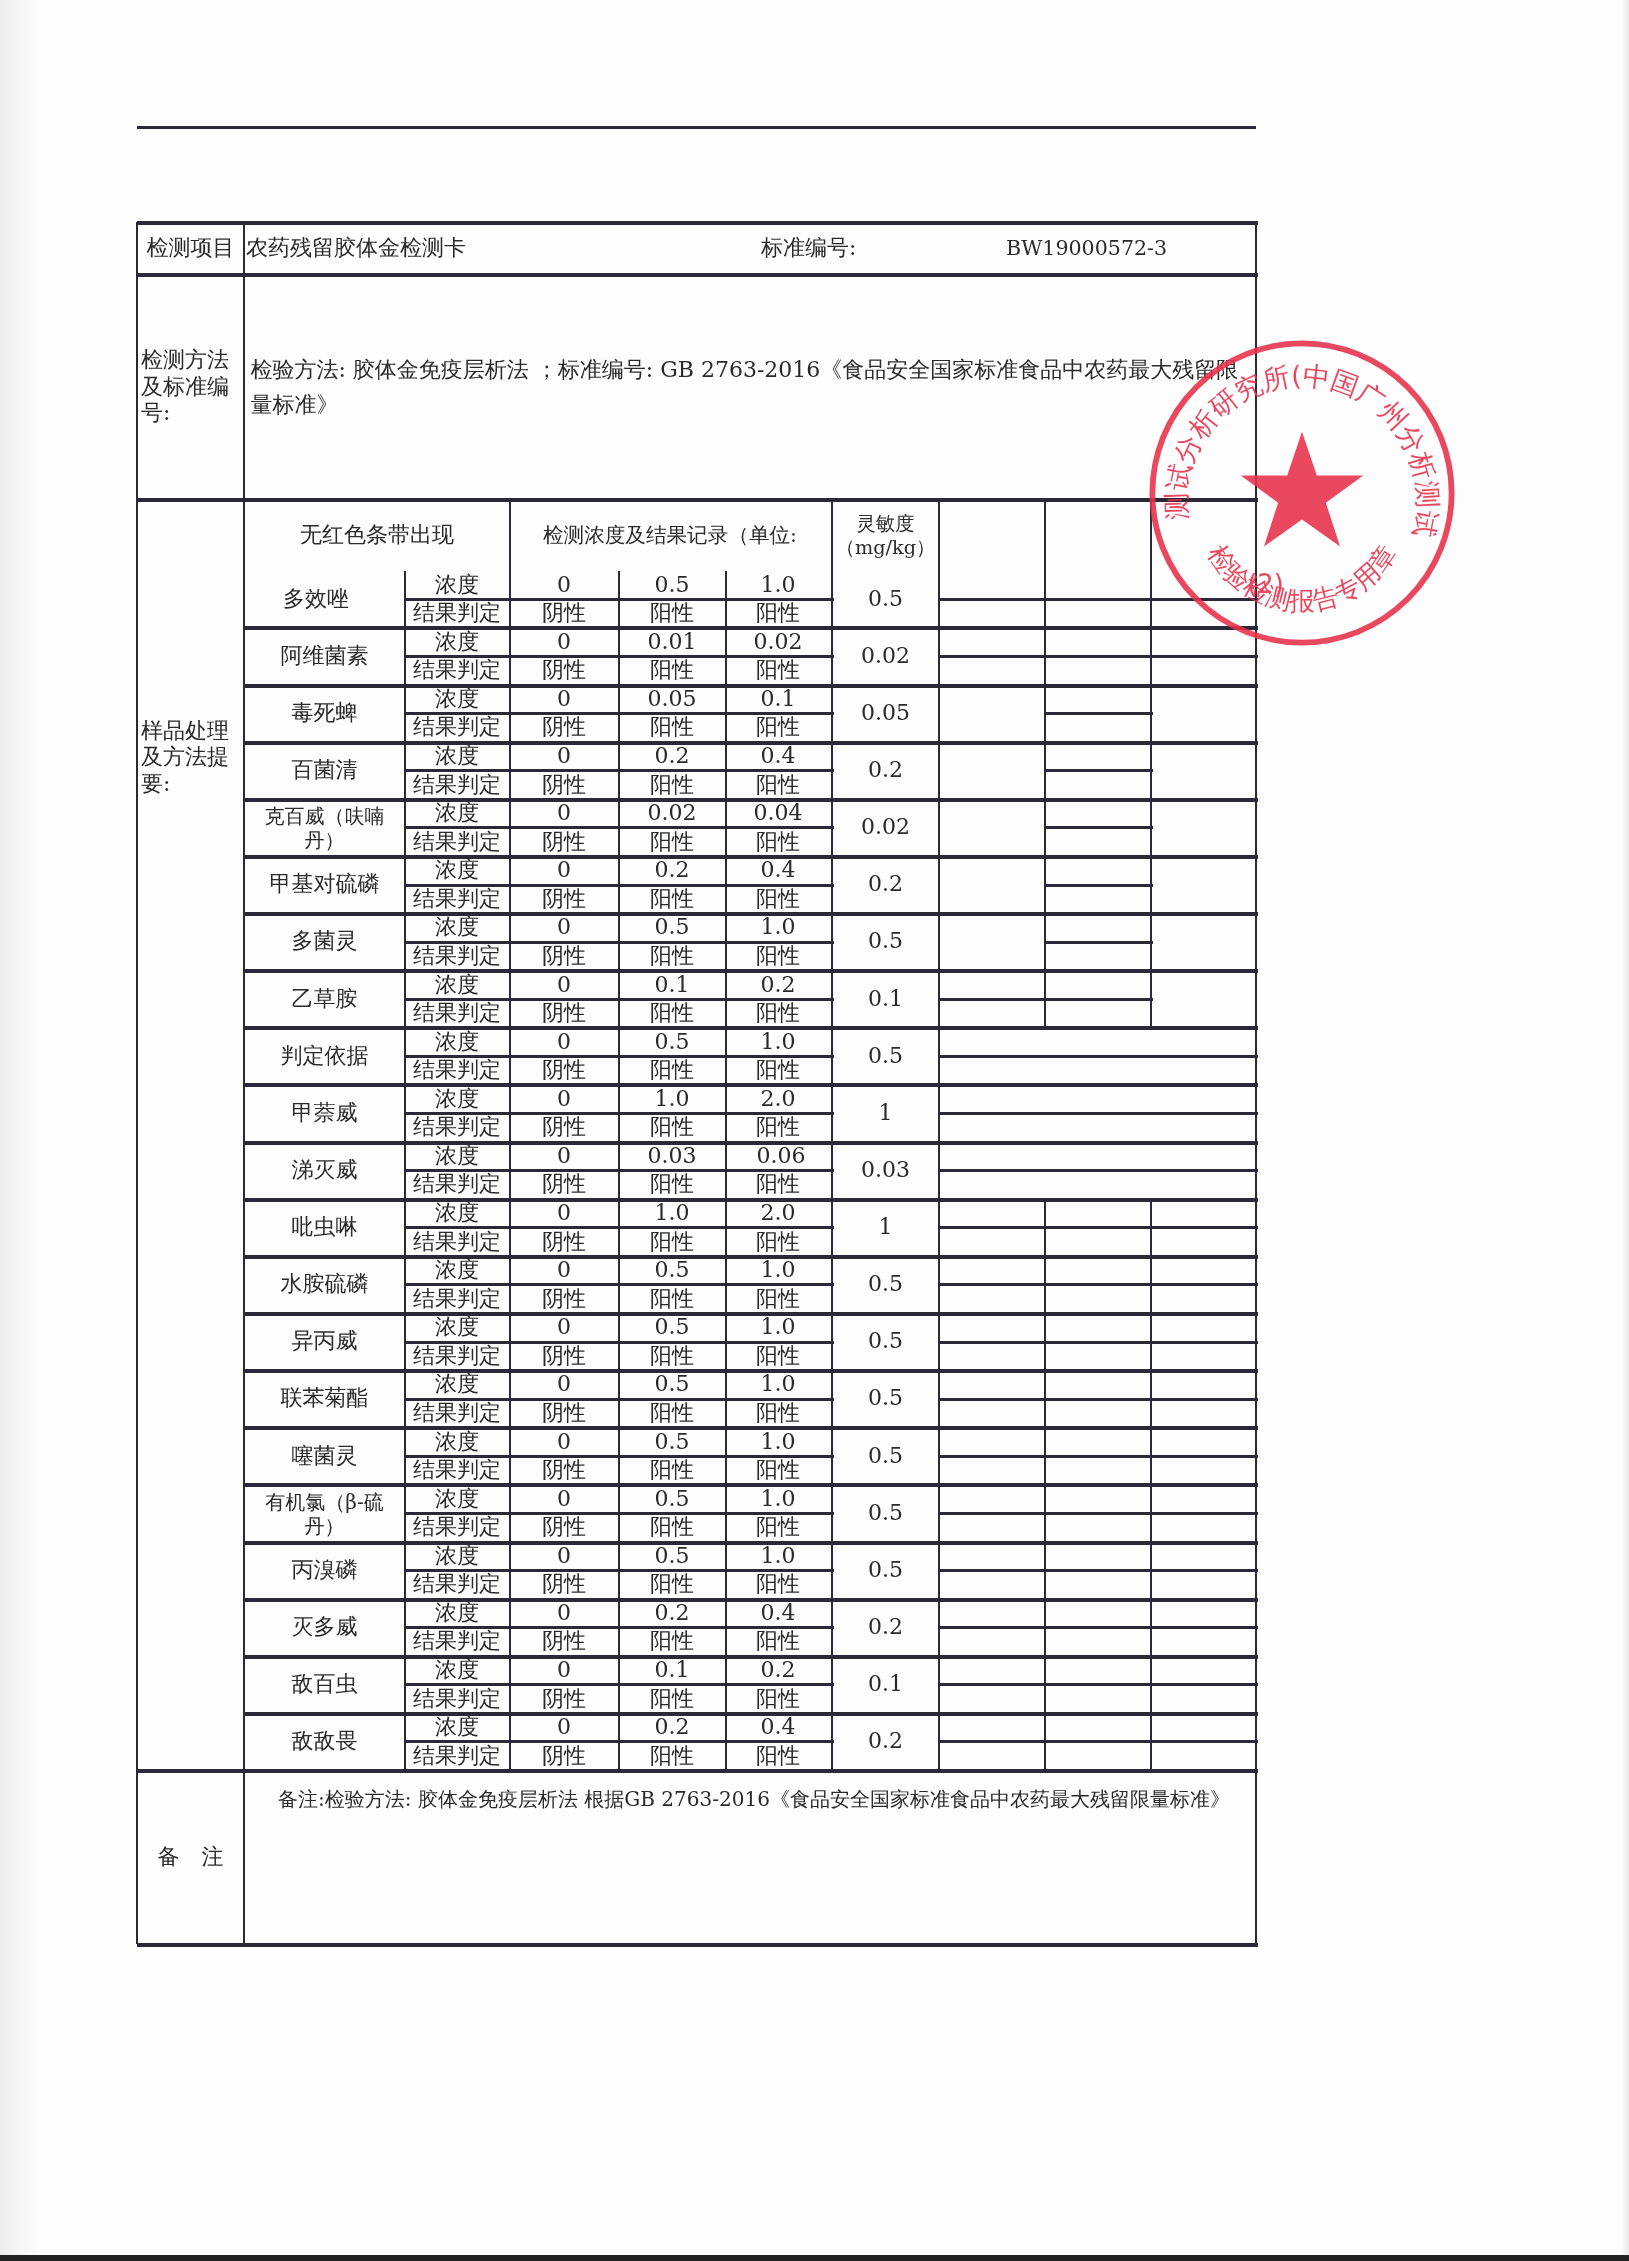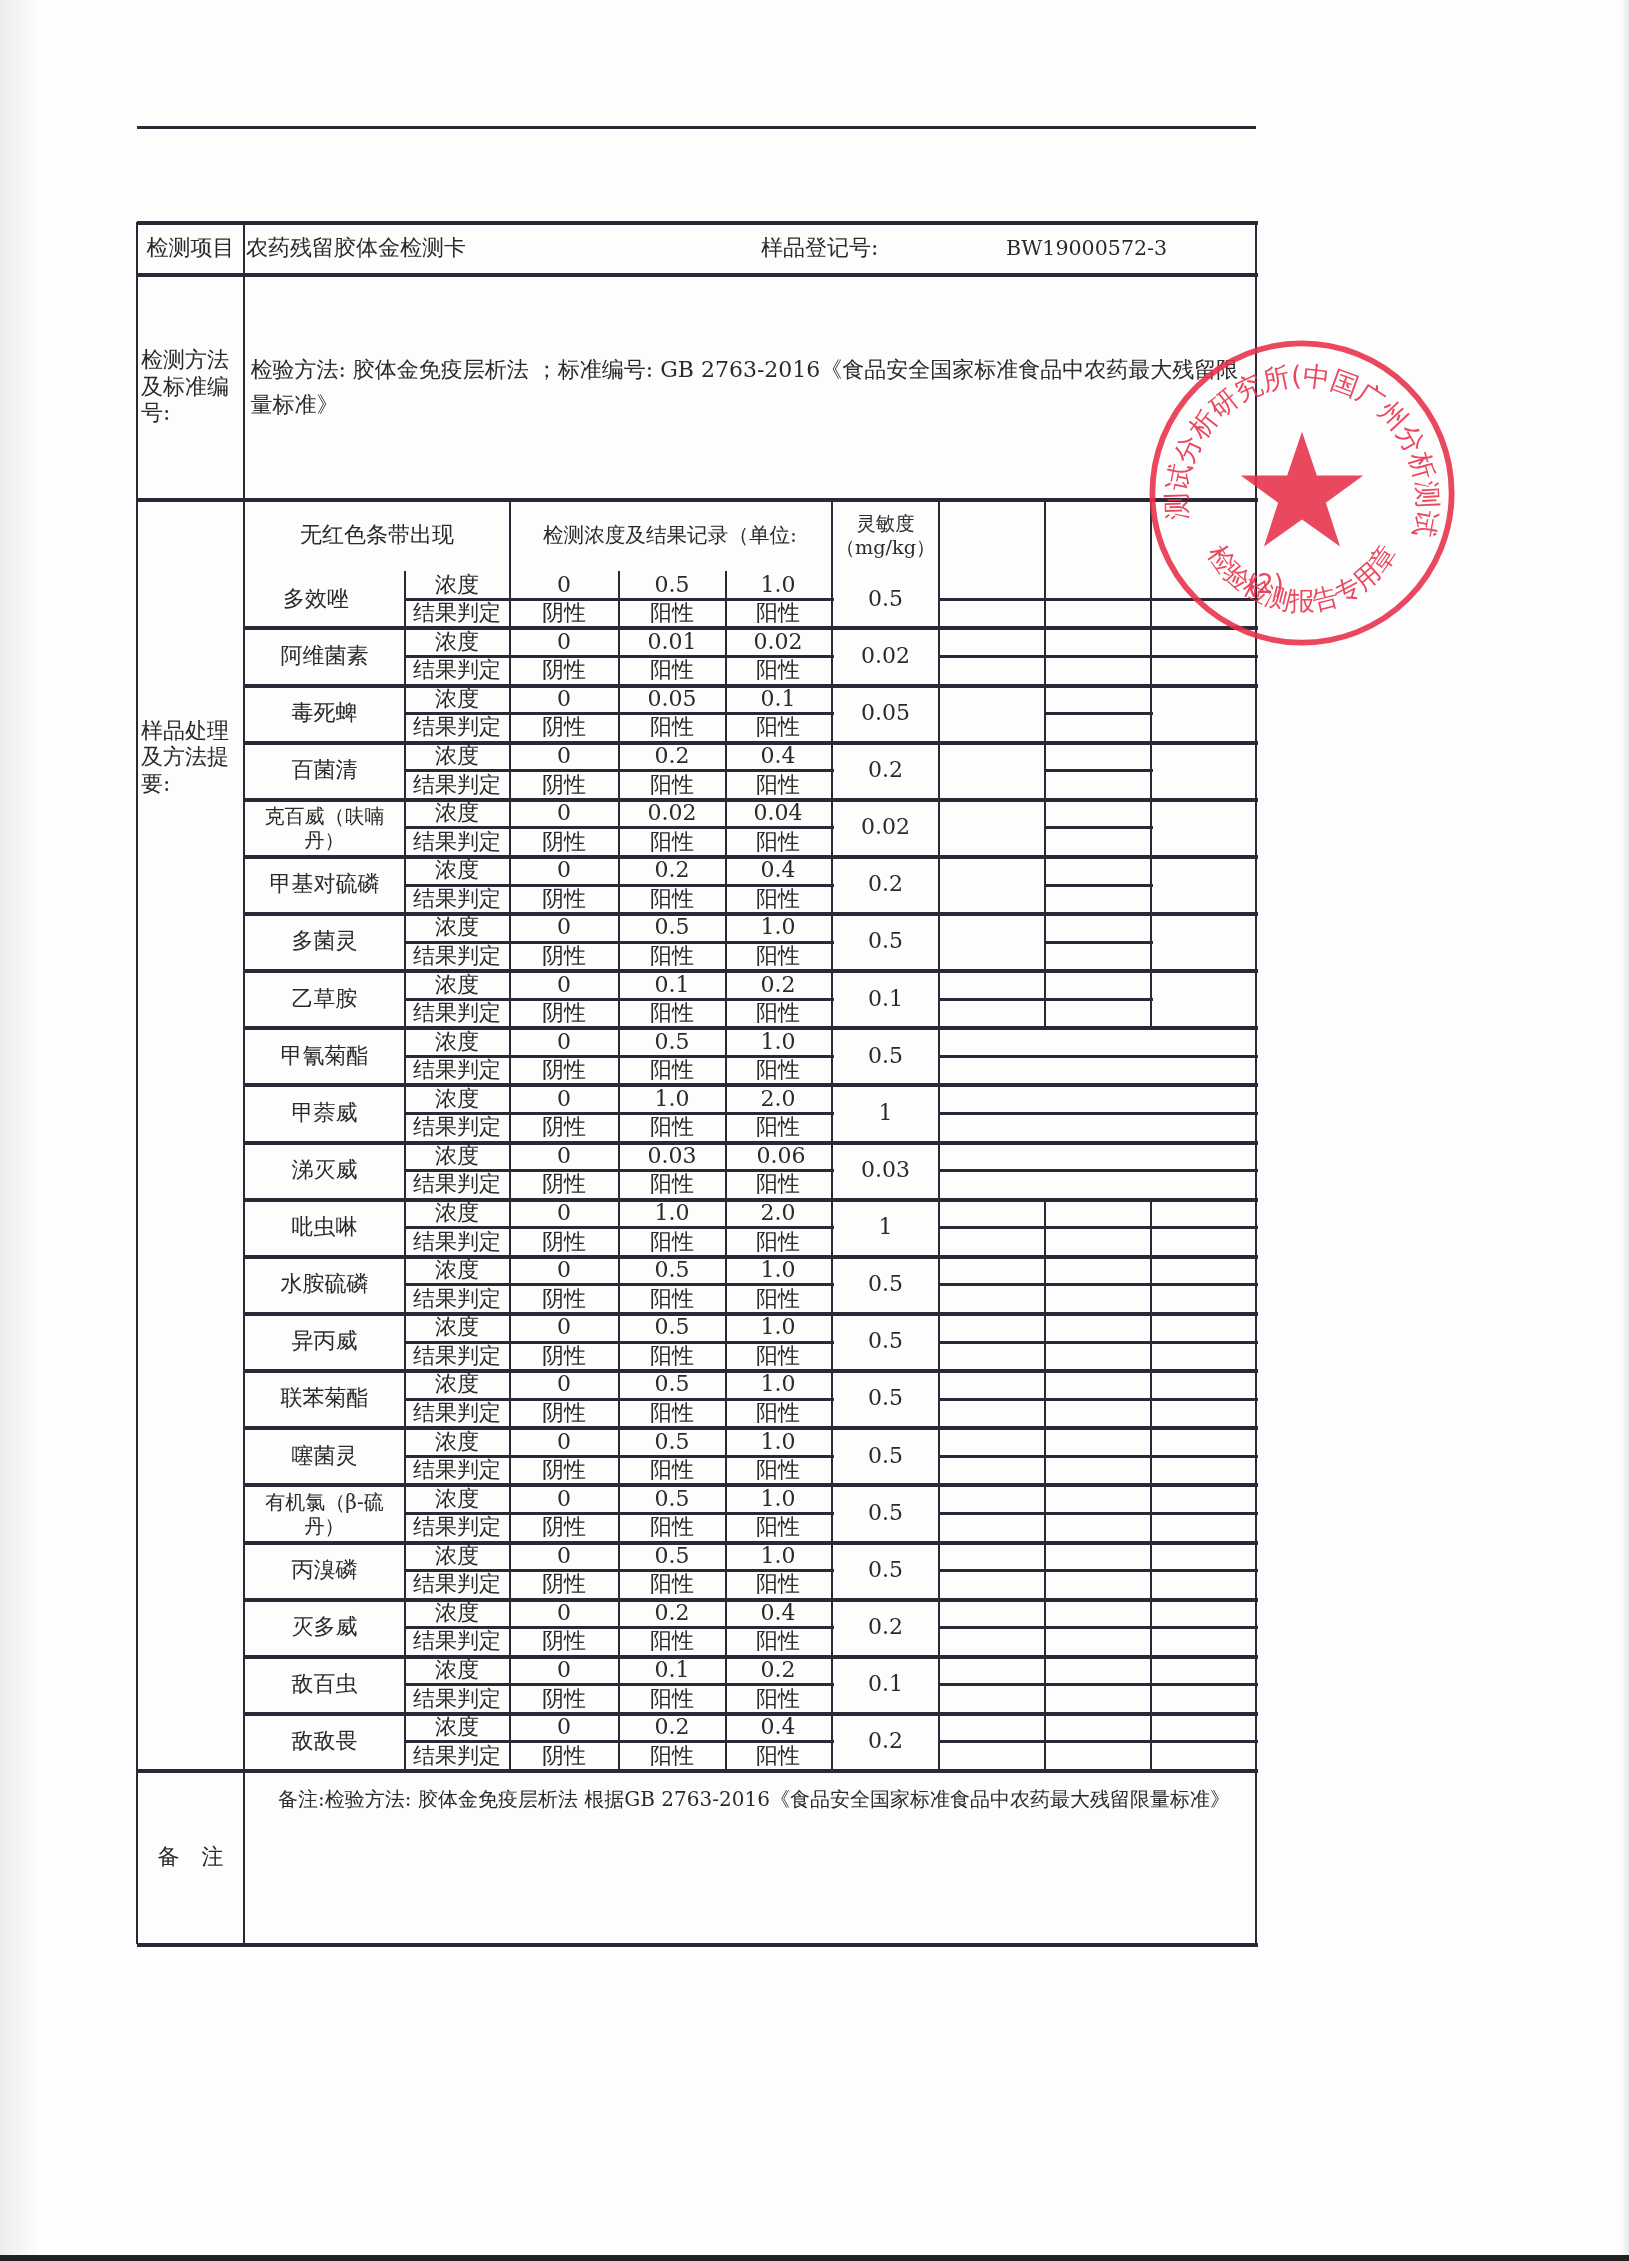--- a/index.html
+++ b/index.html
@@ -54,21 +54,21 @@
     <div class="hline thick" style="left: 137px; width: 1121px; top: 221px;"></div>
     <div class="hline thick" style="left: 137px; width: 1121px; top: 273px;"></div>
     <div class="hline thick" style="left: 137px; width: 1121px; top: 498px;"></div>
     <div class="hline thick" style="left: 137px; width: 1121px; top: 1769px;"></div>
     <div class="hline thick" style="left: 137px; width: 1121px; top: 1943px;"></div>
     <div class="vline" style="left: 136px; top: 222px; height: 1722px;"></div>
     <div class="vline" style="left: 1255px; top: 222px; height: 1722px;"></div>
     <div class="vline" style="left: 243px; top: 222px; height: 1722px;"></div>
     <div class="cell " style="left: 137px; top: 222px; width: 107px; height: 52px;">检测项目</div>
     <div class="cell left" style="left: 246px; top: 222px; width: 451px; height: 52px;">农药残留胶体金检测卡</div>
-    <div class="cell left" style="left: 761px; top: 222px; width: 155px; height: 52px;">样品登记号:</div>
+    <div class="cell left" style="left: 761px; top: 222px; width: 155px; height: 52px;">标准编号:</div>
     <div class="cell left" style="left: 1006px; top: 222px; width: 219px; height: 52px; font-size: 20.6px;">BW19000572-3</div>
     <div class="cell lbl-stack" style="left: 137px; top: 274px; width: 107px; height: 226px; align-items: flex-start; padding: 0px 0px 0px 3.9px;">
       <span>检测方法</span>
       <span>及标准编</span>
       <span>号:</span>
     </div>
     <div class="cell left method-text" style="left: 244px; top: 274px; width: 1012px; height: 226px;">检验方法: 胶体金免疫层析法 ；标准编号: GB 2763-2016《食品安全国家标准食品中农药最大残留限量标准》</div>
     <div class="cell lbl-stack" style="left: 137px; top: 500px; width: 107px; height: 297px; padding: 0px 0px 0px 3.9px; justify-content: flex-end;">
       <span>样品处理</span>
       <span>及方法提</span>
@@ -259,21 +259,21 @@
     <div class="hline" style="left: 939px; width: 108px; top: 998px;"></div>
     <div class="hline" style="left: 1045px; width: 108px; top: 998px;"></div>
     <div class="hline thick" style="left: 244px; width: 1014px; top: 1083px;"></div>
     <div class="vline" style="left: 404px; top: 1028px; height: 57px;"></div>
     <div class="vline" style="left: 509px; top: 1028px; height: 57px;"></div>
     <div class="vline" style="left: 618px; top: 1028px; height: 57px;"></div>
     <div class="vline" style="left: 725px; top: 1028px; height: 57px;"></div>
     <div class="vline" style="left: 831px; top: 1028px; height: 57px;"></div>
     <div class="vline" style="left: 938px; top: 1028px; height: 57px;"></div>
     <div class="hline" style="left: 405px; width: 429px; top: 1055px;"></div>
-    <div class="cell " style="left: 244px; top: 1028px; width: 161px; height: 57px;">甲氰菊酯</div>
+    <div class="cell " style="left: 244px; top: 1028px; width: 161px; height: 57px;">判定依据</div>
     <div class="cell " style="left: 405px; top: 1028px; width: 104px; height: 28.6px;">浓度</div>
     <div class="cell " style="left: 405px; top: 1056px; width: 104px; height: 28.6px;">结果判定</div>
     <div class="cell " style="left: 509px; top: 1028px; width: 110px; height: 28.6px;">0</div>
     <div class="cell " style="left: 509px; top: 1056px; width: 110px; height: 28.6px;">阴性</div>
     <div class="cell " style="left: 619px; top: 1028px; width: 106px; height: 28.6px;">0.5</div>
     <div class="cell " style="left: 619px; top: 1056px; width: 106px; height: 28.6px;">阳性</div>
     <div class="cell " style="left: 725px; top: 1028px; width: 106px; height: 28.6px;">1.0</div>
     <div class="cell " style="left: 725px; top: 1056px; width: 106px; height: 28.6px;">阳性</div>
     <div class="cell " style="left: 832px; top: 1028px; width: 107px; height: 57px;">0.5</div>
     <div class="hline" style="left: 939px; width: 319px; top: 1055px;"></div>

